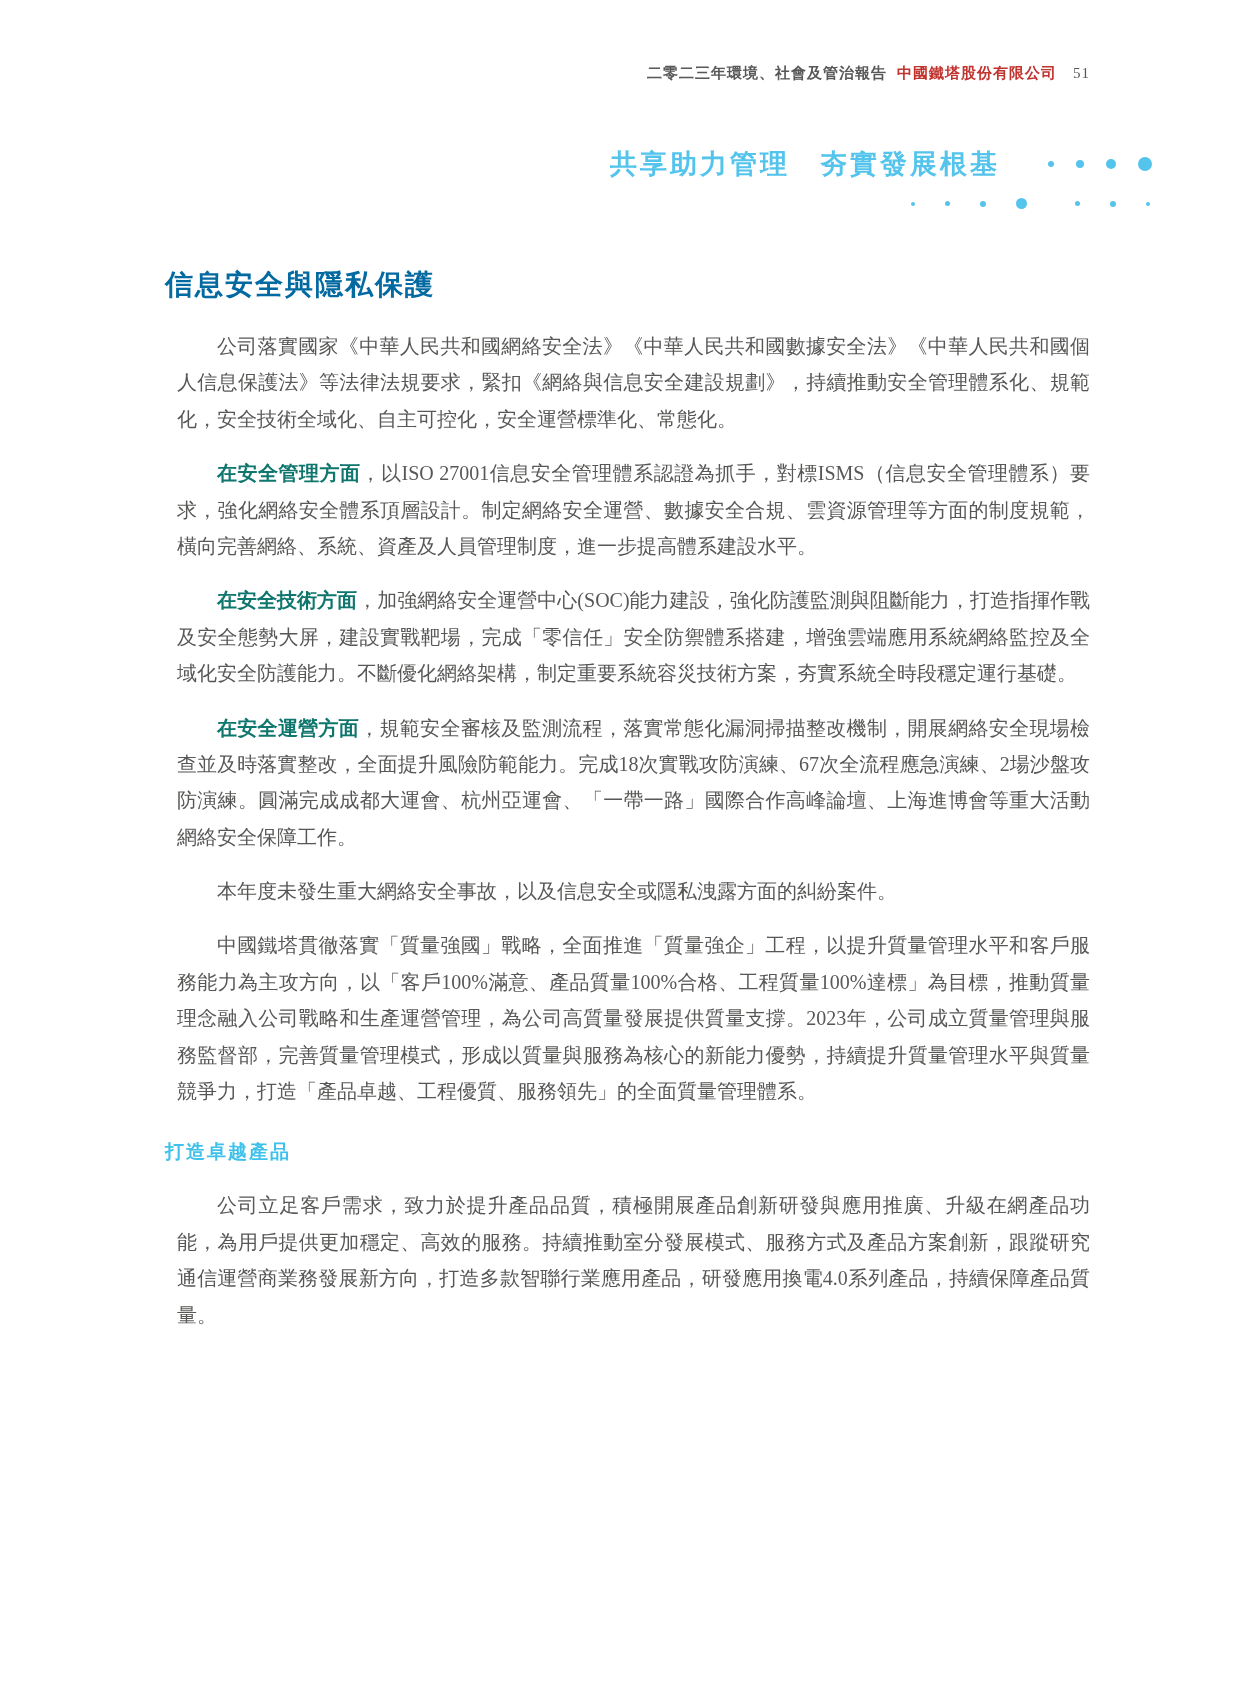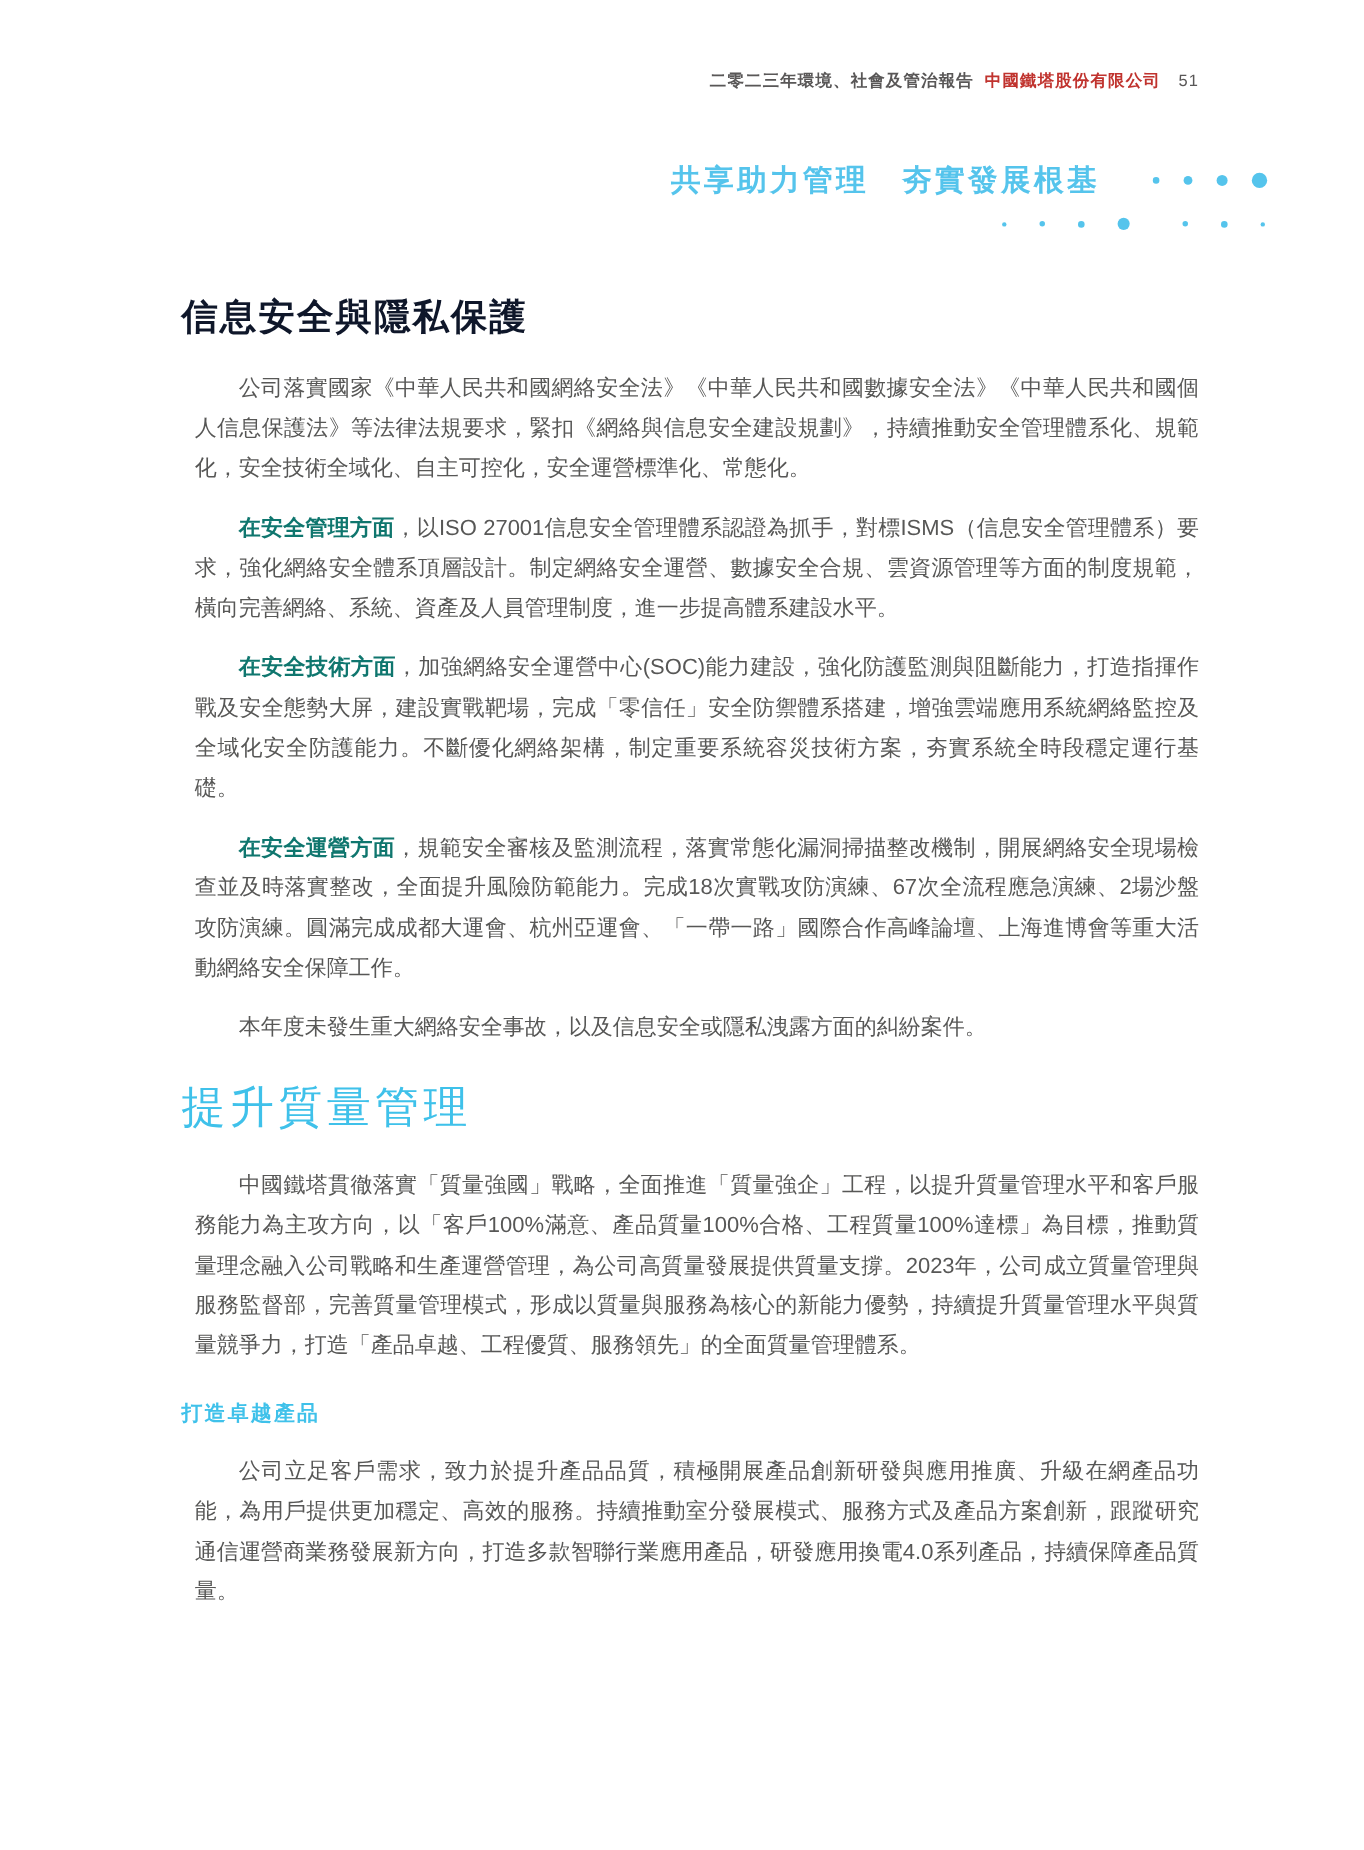--- a/index.html
+++ b/index.html
@@ -1,20 +1,20 @@
 <!DOCTYPE html>
 <html><head>
 <meta charset="utf-8">
 <style>
   html,body { margin:0; padding:0; background:#ffffff; }
   .page {
     position:relative;
     width:1240px; height:1682px;
     background:#ffffff;
-    font-family:Liberation Sans, sans-serif;
+    font-family:Liberation Serif, serif;
     color:#58595b;
     overflow:hidden;
   }
 
   
   .running-header {
     position:absolute; top:64px; right:150px;
     font-size:15px; letter-spacing:1px; color:#595757;
     display:flex; align-items:baseline; gap:10px;
     font-weight:bold;
@@ -41,21 +41,21 @@
   .d11 { width:11px; height:11px; }
   .dots-under { justify-content:flex-end; margin-top:16px; padding-right:2px; }
   .dots-under .dot { margin-left:30px; }
   .dots-gap { width:18px; }
 
   
   .content {
     position:absolute; left:165px; top:266px; width:925px;
   }
   h2.section-heading {
-    color:#0f172a; font-size:33px; font-weight:bold;
+    color:#0369a1; font-size:28px; font-weight:bold;
     letter-spacing:2px; margin:0 0 24px 0;
   }
   h1.big-heading {
     color:#3fc1ea; font-size:40px; font-weight:500;
     letter-spacing:4px; margin:26px 0 26px 0;
   }
   h2.sub-heading {
     color:#3fc1ea; font-size:19px; font-weight:bold;
     letter-spacing:2px; margin:30px 0 22px 0;
   }
@@ -106,21 +106,20 @@
     <p class="body-para"><span class="lead"></span><span>公司落實國家《中華人民共和國網絡安全法》《中華人民共和國數據安全法》《中華人民共和國個人信息保護法》等法律法規要求，緊扣《網絡與信息安全建設規劃》，持續推動安全管理體系化、規範化，安全技術全域化、自主可控化，安全運營標準化、常態化。</span></p>
 
     <p class="body-para"><span class="lead">在安全管理方面</span><span>，以ISO 27001信息安全管理體系認證為抓手，對標ISMS（信息安全管理體系）要求，強化網絡安全體系頂層設計。制定網絡安全運營、數據安全合規、雲資源管理等方面的制度規範，橫向完善網絡、系統、資產及人員管理制度，進一步提高體系建設水平。</span></p>
 
     <p class="body-para"><span class="lead">在安全技術方面</span><span>，加強網絡安全運營中心(SOC)能力建設，強化防護監測與阻斷能力，打造指揮作戰及安全態勢大屏，建設實戰靶場，完成「零信任」安全防禦體系搭建，增強雲端應用系統網絡監控及全域化安全防護能力。不斷優化網絡架構，制定重要系統容災技術方案，夯實系統全時段穩定運行基礎。</span></p>
 
     <p class="body-para"><span class="lead">在安全運營方面</span><span>，規範安全審核及監測流程，落實常態化漏洞掃描整改機制，開展網絡安全現場檢查並及時落實整改，全面提升風險防範能力。完成18次實戰攻防演練、67次全流程應急演練、2場沙盤攻防演練。圓滿完成成都大運會、杭州亞運會、「一帶一路」國際合作高峰論壇、上海進博會等重大活動網絡安全保障工作。</span></p>
 
     <p class="body-para"><span>本年度未發生重大網絡安全事故，以及信息安全或隱私洩露方面的糾紛案件。</span></p>
 
-    <h1 class="big-heading">提升質量管理</h1>
 
     <p class="body-para"><span>中國鐵塔貫徹落實「質量強國」戰略，全面推進「質量強企」工程，以提升質量管理水平和客戶服務能力為主攻方向，以「客戶100%滿意、產品質量100%合格、工程質量100%達標」為目標，推動質量理念融入公司戰略和生產運營管理，為公司高質量發展提供質量支撐。2023年，公司成立質量管理與服務監督部，完善質量管理模式，形成以質量與服務為核心的新能力優勢，持續提升質量管理水平與質量競爭力，打造「產品卓越、工程優質、服務領先」的全面質量管理體系。</span></p>
 
     <h2 class="sub-heading">打造卓越產品</h2>
 
     <p class="body-para"><span>公司立足客戶需求，致力於提升產品品質，積極開展產品創新研發與應用推廣、升級在網產品功能，為用戶提供更加穩定、高效的服務。持續推動室分發展模式、服務方式及產品方案創新，跟蹤研究通信運營商業務發展新方向，打造多款智聯行業應用產品，研發應用換電4.0系列產品，持續保障產品質量。</span></p>
 
   </div>
 </div>
 

